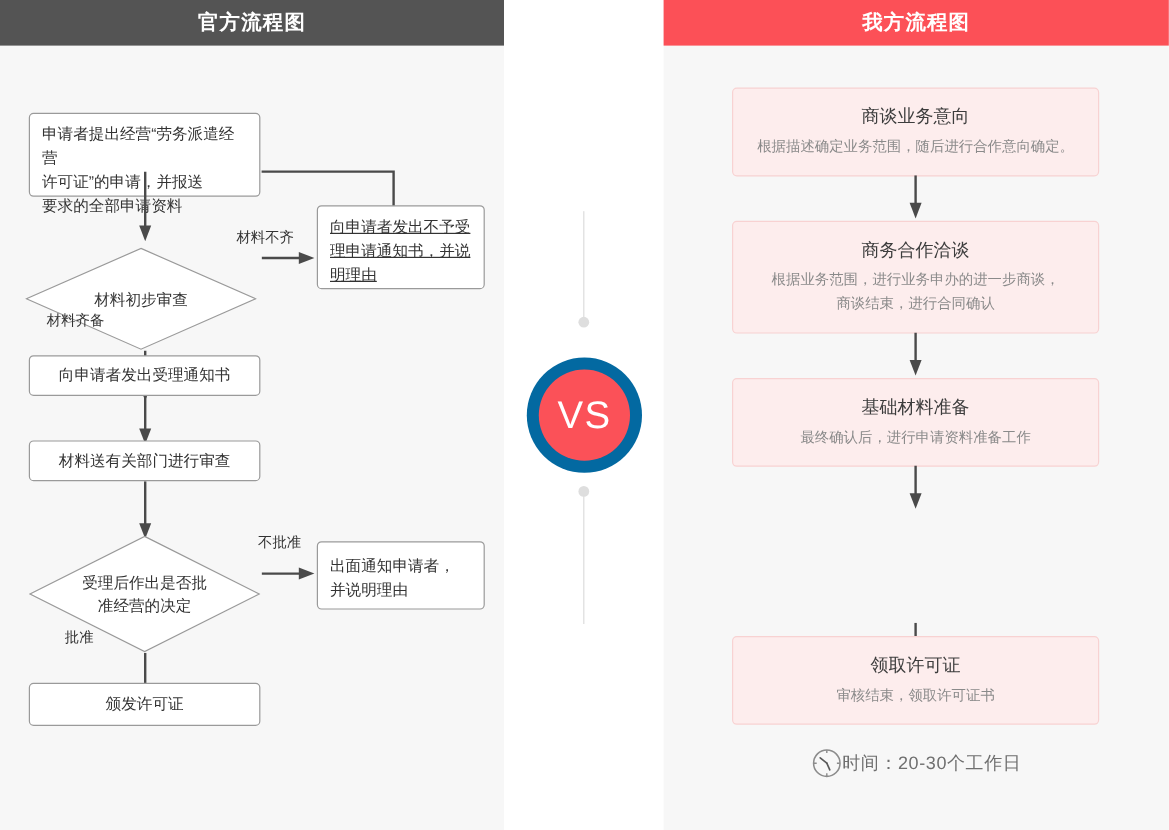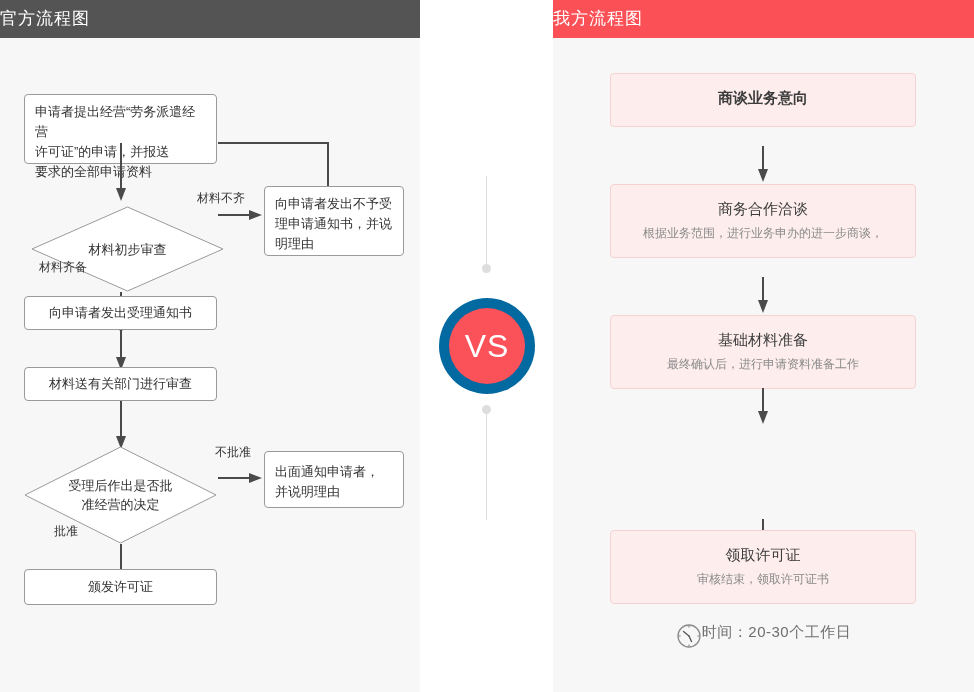--- a/index.html
+++ b/index.html
@@ -25,23 +25,24 @@
     top: 0;
     height: 692px;
     background: #f7f7f7;
   }
   .panel-left  { left: 0;     width: 420px; }
   .panel-right { left: 553px; width: 421px; }
 
   .panel-header {
     height: 38px;
     line-height: 38px;
+    text-align: center;
     color: #ffffff;
     font-size: 17px;
-    font-weight: normal;
+    font-weight: bold;
     letter-spacing: 1px;
   }
   .panel-left  .panel-header { background: #545454; }
   .panel-right .panel-header { background: #fc5057; }
 
   
   .middle {
     position: absolute;
     left: 420px;
     top: 0;
@@ -181,20 +182,21 @@
     left: 201px;
   }
   .fr-arrow svg { display: block; }
 
   .time-row {
     position: absolute;
     left: 0;
     top: 585px;
     width: 421px;
     display: flex;
+    align-items: center;
     justify-content: center;
   }
   .clock-icon svg { display: block; }
   .time-text {
     font-size: 15px;
     color: #6f6f6f;
     letter-spacing: 0.5px;
   }
 </style>
 </head>
@@ -220,37 +222,37 @@
         </svg>
       </div>
 
       <div class="conn" style="left:217px; top:60px;">
         <svg width="130" height="110" viewBox="0 0 130 110">
           <polyline points="1,45 111,45 111,96" fill="none" stroke="#4a4a4a" stroke-width="2"></polyline>
           <polygon points="111,108 106,94 116,94" fill="#4a4a4a"></polygon>
         </svg>
       </div>
 
-      <div class="fl-diamond" style="left:31px; top:168px; width:193px; height:86px;">
+      <div class="fl-diamond" style="left:21px; top:168px; width:193px; height:86px;">
         <svg width="193" height="86" viewBox="0 0 193 86">
           <polygon points="96.5,1 192,43 96.5,85 1,43" fill="#ffffff" stroke="#9a9a9a" stroke-width="1"></polygon>
         </svg>
         <div class="dm-label">材料初步审查</div>
       </div>
 
       <div class="edge-label" style="left:197px; top:152px;"><span>材料不齐</span></div>
 
       <div class="conn" style="left:218px; top:169px;">
         <svg width="46" height="16" viewBox="0 0 46 16">
           <line x1="0" y1="8" x2="34" y2="8" stroke="#4a4a4a" stroke-width="2"></line>
           <polygon points="44,8 31,3 31,13" fill="#4a4a4a"></polygon>
         </svg>
       </div>
 
-      <div class="fl-box" style="left:264px; top:148px; width:140px; height:70px;">
+      <div class="fl-box" style="left:264px; top:133px; width:140px; height:70px;text-decoration:underline;">
         <div>向申请者发出不予受</div>
         <div>理申请通知书，并说</div>
         <div>明理由</div>
       </div>
 
       <div class="edge-label" style="left:39px; top:221px;"><span>材料齐备</span></div>
 
       <div class="conn" style="left:113px; top:254px;">
         <svg width="16" height="44" viewBox="0 0 16 44">
           <line x1="8" y1="0" x2="8" y2="32" stroke="#4a4a4a" stroke-width="2"></line>
@@ -332,34 +334,36 @@
 
     <div class="vdot vdot-bottom"></div>
     <div class="vline vline-bottom"></div>
   </div>
 
   <div class="panel panel-right">
     <div class="panel-header">我方流程图</div>
 
     <div class="flow-right">
 
-      <div class="fr-card" style="top:35px;font-weight:bold;">
+      <div class="fr-card" style="top:35px;">
         <div class="fr-title">商谈业务意向</div>
+        <div class="fr-desc">根据描述确定业务范围，随后进行合作意向确定。</div>
       </div>
 
       <div class="fr-arrow" style="top:108px;">
         <svg width="18" height="38" viewBox="0 0 18 38">
           <line x1="9" y1="0" x2="9" y2="26" stroke="#4a4a4a" stroke-width="2"></line>
           <polygon points="9,36 4,23 14,23" fill="#4a4a4a"></polygon>
         </svg>
       </div>
 
       <div class="fr-card" style="top:146px;">
         <div class="fr-title">商务合作洽谈</div>
         <div class="fr-desc">根据业务范围，进行业务申办的进一步商谈，</div>
+        <div class="fr-desc">商谈结束，进行合同确认</div>
       </div>
 
       <div class="fr-arrow" style="top:239px;">
         <svg width="18" height="38" viewBox="0 0 18 38">
           <line x1="9" y1="0" x2="9" y2="26" stroke="#4a4a4a" stroke-width="2"></line>
           <polygon points="9,36 4,23 14,23" fill="#4a4a4a"></polygon>
         </svg>
       </div>
 
       <div class="fr-card" style="top:277px;">

